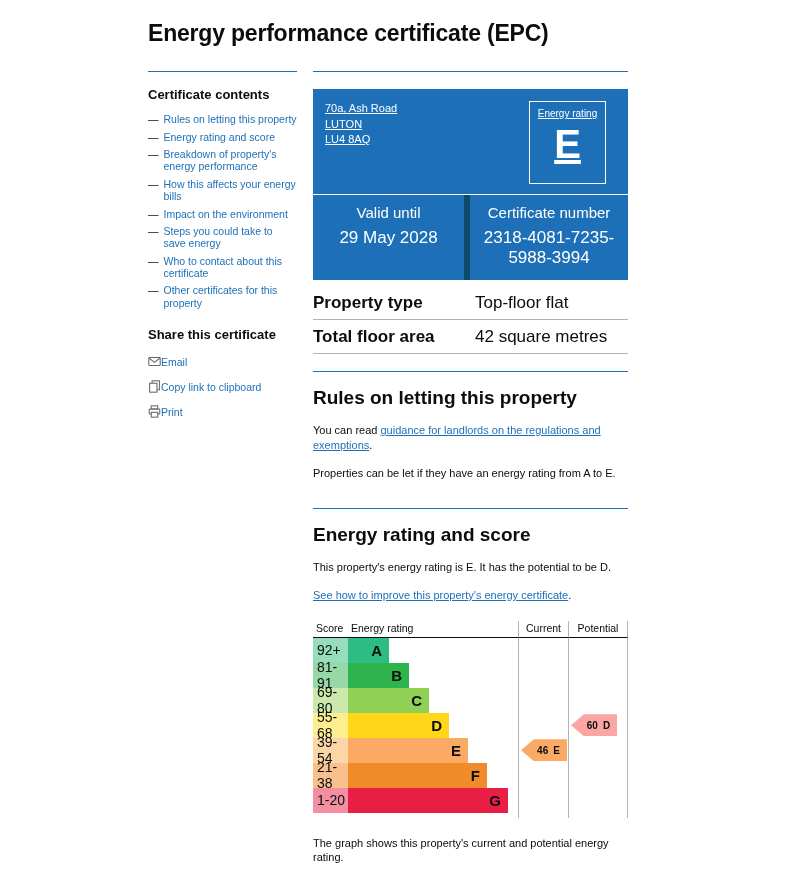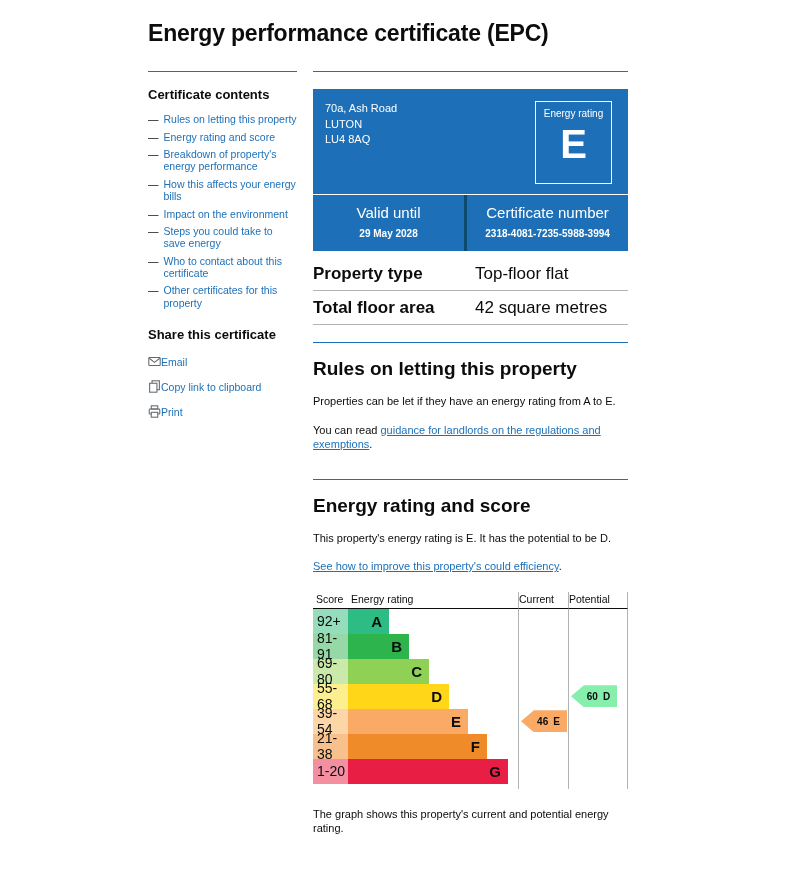--- a/index.html
+++ b/index.html
@@ -24,49 +24,49 @@
   .contents-list li { display:flex; gap:5px; font-size:10.5px; line-height:1.18; margin-bottom:5px; }
   .dash { flex:0 0 8px; color:#0b0c0c; }
   a { color:#1d70b8; text-decoration:none; cursor:pointer; }
   .share-h { margin-top:18px; }
   .share-list { list-style:none; margin:13px 0 0 0; padding:0; }
   .share-list li { display:flex; align-items:center; gap:0; font-size:10.5px; margin-bottom:12px; }
   .share-list svg { flex:0 0 auto; }
 
   
   .cert-box { background:#1d70b8; color:#fff; margin-top:17px; }
-  .cert-top { display:flex; justify-content:space-between; padding:12px 16px 10px 12px; min-height:102px; }
+  .cert-top { display:flex; justify-content:space-between; padding:12px 22px 10px 12px; min-height:102px;text-decoration:underline; }
   .address { font-size:11px; line-height:1.4; }
   .rating-box { border:1px solid #fff; width:77px; height:83px; text-align:center; padding-top:6px; }
   .rating-box .lbl { font-size:10px; }
   .rating-box .big { font-size:40px; font-weight:700; line-height:1.25; }
   .cert-bottom { display:flex; border-top:1px solid #fff; }
   .cert-cell { text-align:center; padding:9px 4px 12px 4px; }
   .cert-cell.c1 { width:155px; }
-  .cert-cell.c2 { width:168px; border-left:3px solid #0c4a6e; }
+  .cert-cell.c2 { width:168px; border-left:6px solid #0c4a6e; }
   .cert-cell .lbl { font-size:15px; margin-bottom:7px; }
-  .cert-cell .val { font-size:10px; font-weight:700; }
+  .cert-cell .val { font-size:17px; font-weight:400; }
 
   
   .facts { margin-top:6px; }
   .fact-row { display:flex; border-bottom:1px solid #b1b4b6; padding:7px 0 6px 0; font-size:17px; }
   .fact-label { width:162px; font-weight:700; }
 
   
   section.divided { border-top:1px solid #1d70b8; }
   .sec-rules { margin-top:17px; }
   .sec-rating { margin-top:27px; }
   h2 { font-size:19px; font-weight:700; margin:16px 0 0 0; line-height:1.1; }
   p { font-size:11px; line-height:1.32; margin:14px 0 0 0; }
   p a, a.ul { text-decoration:underline; }
 
   
   .chart { display:grid; grid-template-columns:35px 170px 50px 60px; margin-top:18px; }
   .ch-head { font-size:10.5px; padding:1px 3px 3px 3px; border-bottom:1px solid #0b0c0c; }
-  .ch-head.center { padding-left:0; padding-right:0; }
+  .ch-head.center { text-align:center; padding-left:0; padding-right:0; }
   .c3 { border-left:1px solid #b1b4b6; }
   .c4 { border-left:1px solid #b1b4b6; border-right:1px solid #b1b4b6; }
   .score-cell { height:25px; display:flex; align-items:center; padding-left:4px; font-size:14px; }
   .bar-cell { height:25px; }
   .bar { height:100%; display:flex; align-items:center; justify-content:flex-end; padding-right:7px; font-weight:700; font-size:15px; }
   .arrow-cell { height:25px; display:flex; align-items:center; }
   .arrow {
     width:46px; height:22px; margin-left:2px;
     clip-path:polygon(0 50%, 28% 0, 100% 0, 100% 100%, 28% 100%);
     display:flex; align-items:center; justify-content:center; gap:5px;
@@ -181,28 +181,28 @@
             <div class="fact-value">Top-floor flat</div>
           </div>
           <div class="fact-row">
             <div class="fact-label">Total floor area</div>
             <div class="fact-value">42 square metres</div>
           </div>
         </div>
 
       <section class="divided sec-rules">
         <h2>Rules on letting this property</h2>
+        <p><span>You can read </span><a>guidance for landlords on the regulations and exemptions</a><span>.</span></p>
         <p>Properties can be let if they have an energy rating from A to E.</p>
-        <p><span>You can read </span><a>guidance for landlords on the regulations and exemptions</a><span>.</span></p>
       </section>
 
       <section class="divided sec-rating">
         <h2>Energy rating and score</h2>
         <p>This property's energy rating is E. It has the potential to be D.</p>
-        <p><a>See how to improve this property's could efficiency</a><span>.</span></p>
+        <p><a>See how to improve this property's energy certificate</a><span>.</span></p>
 
         <div class="chart">
           <div class="ch-head">Score</div>
           <div class="ch-head">Energy rating</div>
           <div class="ch-head center c3">Current</div>
           <div class="ch-head center c4">Potential</div>
         <div class="score-cell" style="background: rgb(150, 222, 187);">92+</div>
             <div class="bar-cell">
               <div class="bar" style="background: rgb(46, 188, 133); width: 41px;">A</div>
             </div>
@@ -219,21 +219,21 @@
               <div class="bar" style="background: rgb(142, 209, 85); width: 81px;">C</div>
             </div>
             <div class="arrow-cell c3"></div>
             <div class="arrow-cell c4"></div>
             <div class="score-cell" style="background: rgb(253, 239, 144);">55-68</div>
             <div class="bar-cell">
               <div class="bar" style="background: rgb(255, 214, 24); width: 101px;">D</div>
             </div>
             <div class="arrow-cell c3"></div>
             <div class="arrow-cell c4">
-              <div class="arrow" style="background: #86efac;">
+              <div class="arrow" style="background: #fca5a5;">
                 <span>60</span>
                 <span>D</span>
               </div>
             </div>
             <div class="score-cell" style="background: rgb(253, 214, 167);">39-54</div>
             <div class="bar-cell">
               <div class="bar" style="background: rgb(251, 170, 102); width: 120px;">E</div>
             </div>
             <div class="arrow-cell c3">
               <div class="arrow" style="background: rgb(251, 170, 102);">

